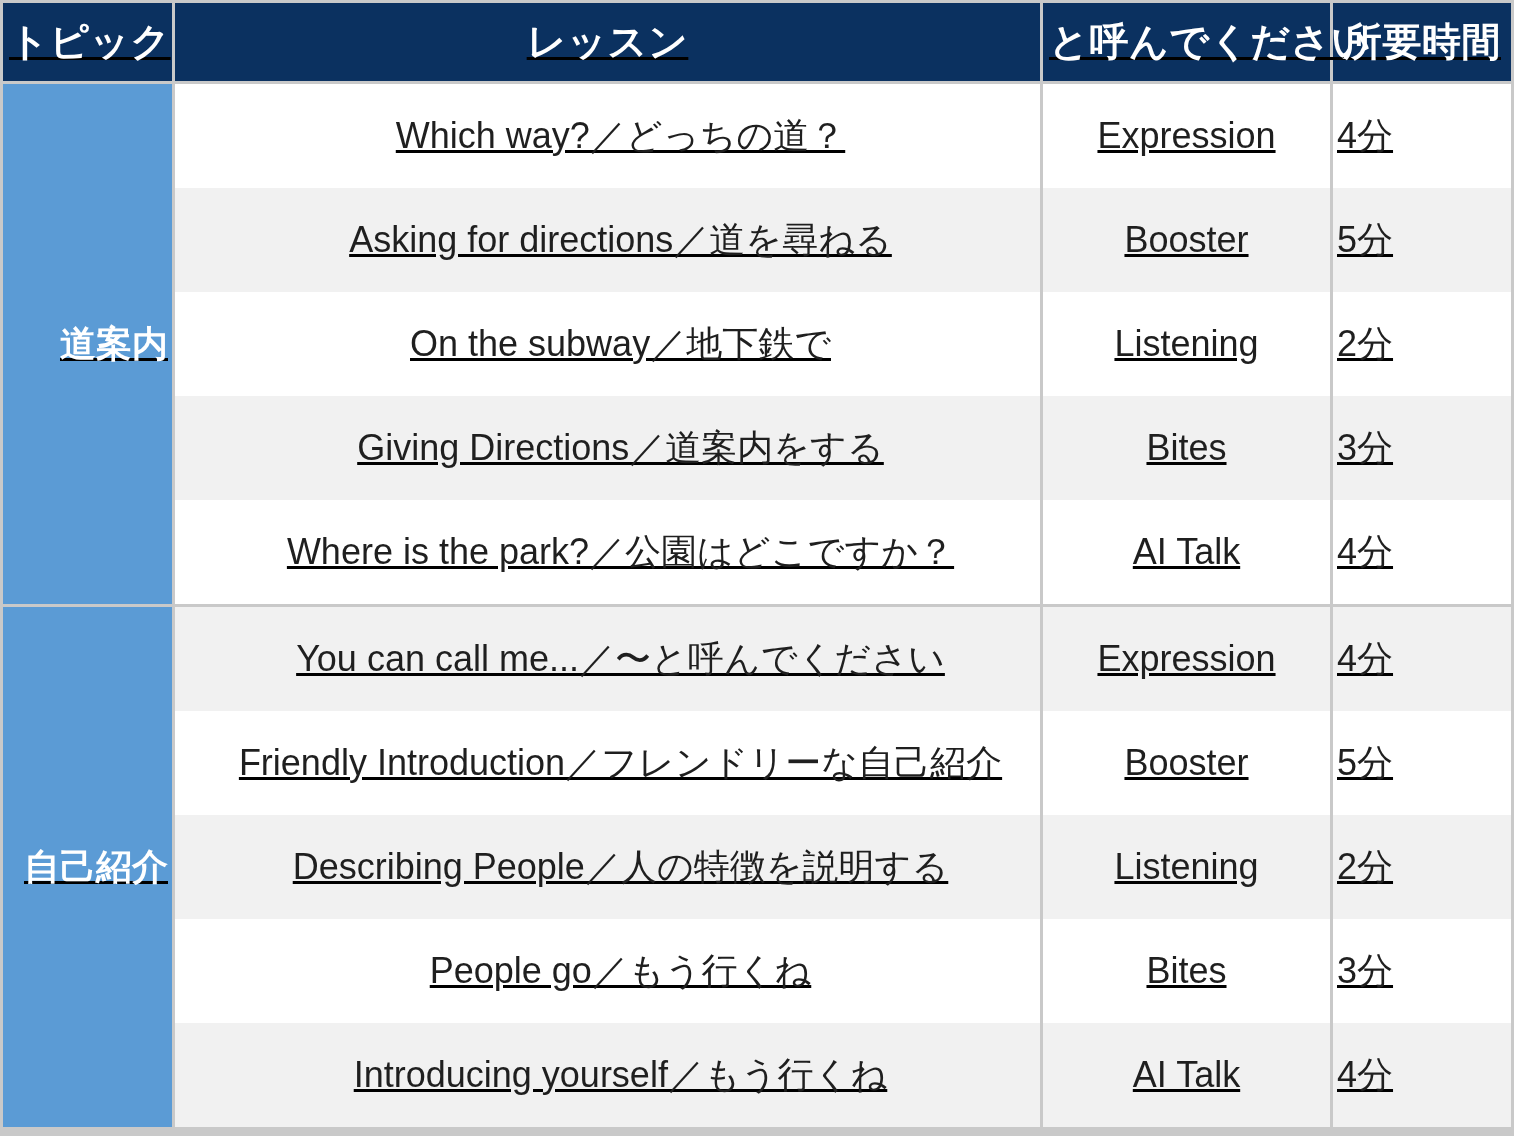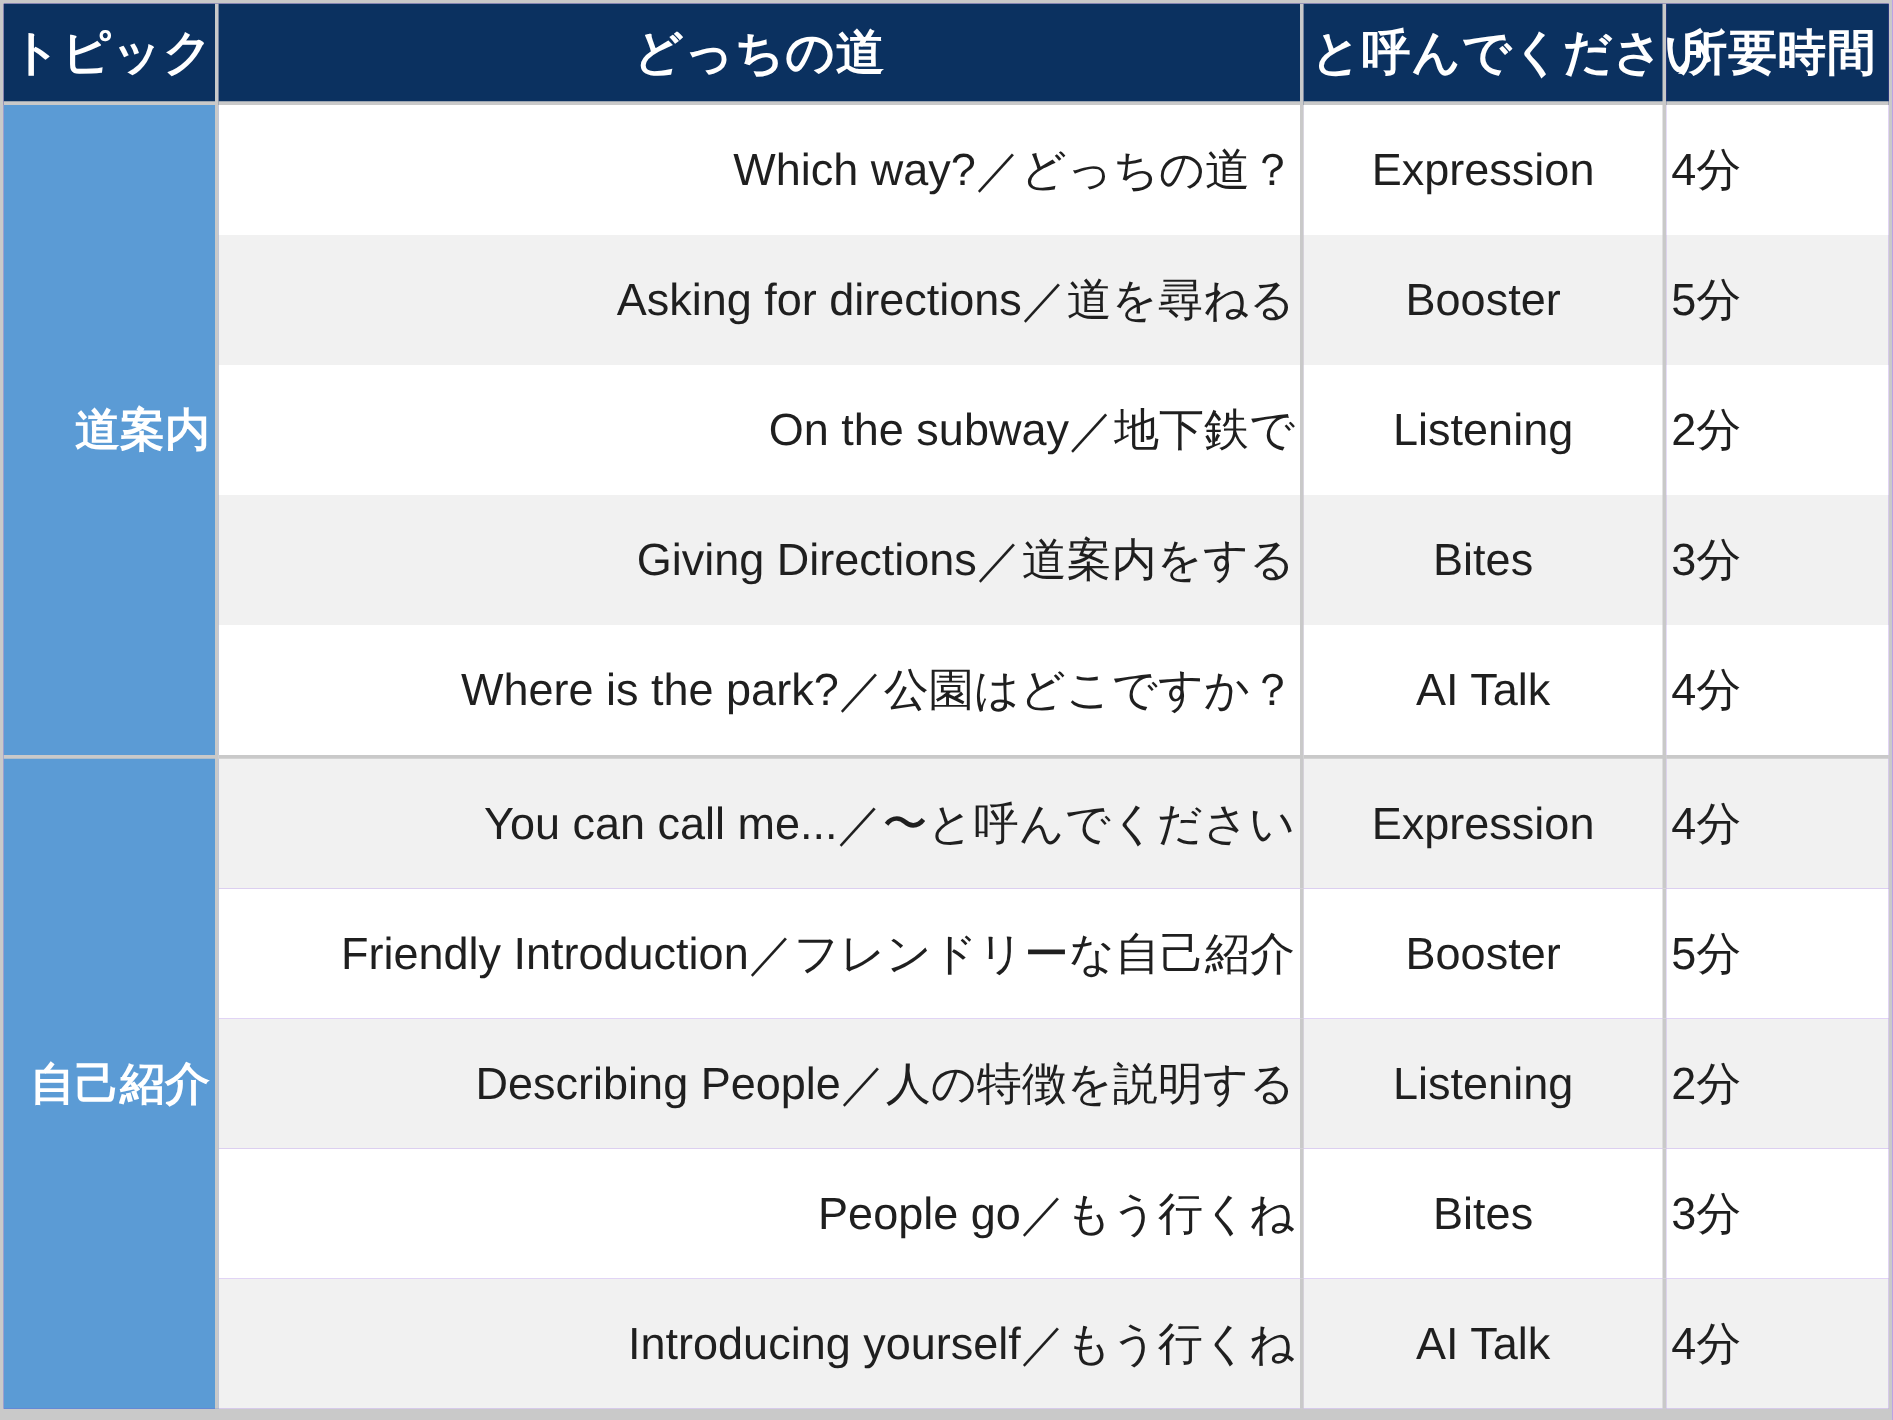--- a/index.html
+++ b/index.html
@@ -22,21 +22,22 @@
     padding: 3px 3px 0 3px;
     display: flex;
     flex-direction: column;
   }
 
   table.lesson-table {
     width: 100%;
     border-collapse: separate;
     border-spacing: 0;
     table-layout: fixed;
-    background: #6d28d9;
+    background: #15803d;
+    text-decoration: underline;
   }
 
   
   col.col-topic    { width: 172px; }
   col.col-lesson   { width: auto;  }
   col.col-type     { width: 290px; }
   col.col-duration { width: 178px; }
 
   
   thead th {
@@ -73,21 +74,21 @@
     vertical-align: middle;
     font-size: 36px;
     color: #1f1f1f;
     padding: 0 4px;
     background: #ffffff;
   }
   tbody tr.stripe td { background: #f1f1f1; }
   tbody tr.stripe td.topic-cell { background: #5b9bd5; }
 
   td.lesson-cell {
-    text-align: right;
+    text-align: center;
     padding-left: 30px;
     border-right: 3px solid #c9c9c9;
     white-space: nowrap;
     overflow: hidden;
   }
   td.type-cell {
     text-align: center;
     border-right: 3px solid #c9c9c9;
     white-space: nowrap;
   }
@@ -106,21 +107,21 @@
   <table class="lesson-table">
     <colgroup>
       <col class="col-topic">
       <col class="col-lesson">
       <col class="col-type">
       <col class="col-duration">
     </colgroup>
     <thead>
       <tr>
         <th>トピック</th>
-        <th>どっちの道</th>
+        <th>レッスン</th>
         <th>と呼んでください</th>
         <th class="last">所要時間</th>
       </tr>
     </thead>
     <tbody id="table-body">
         <tr>
           <td class="topic-cell" rowspan="5">道案内</td>
           <td class="lesson-cell">Which way?／どっちの道？</td>
           <td class="type-cell">Expression</td>
           <td class="duration-cell">4分</td>

